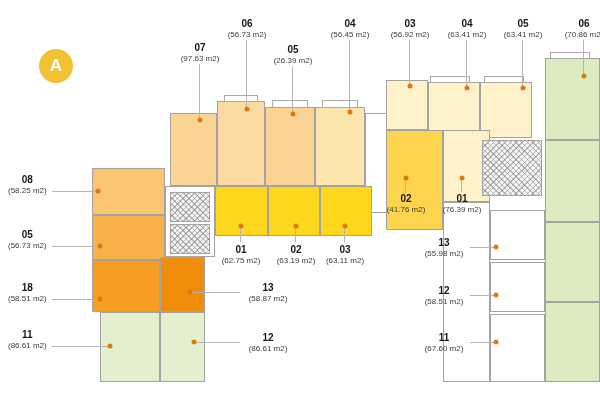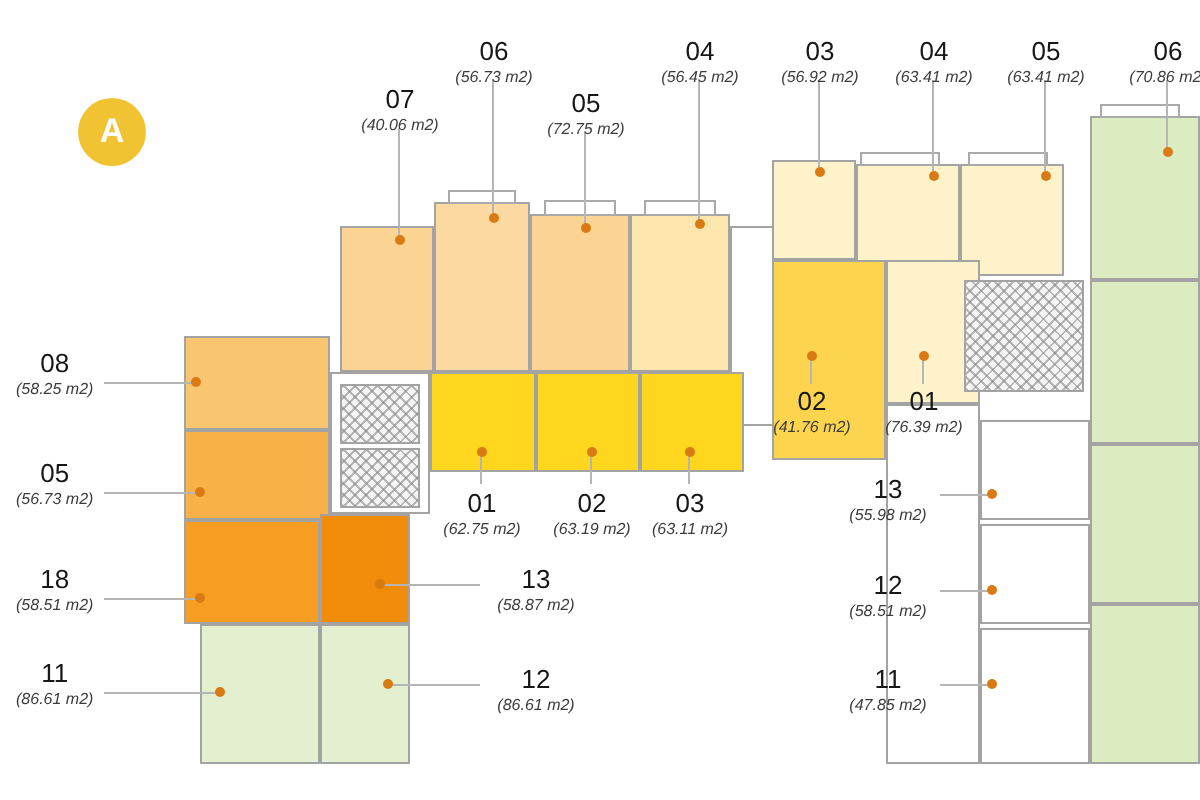--- a/index.html
+++ b/index.html
@@ -8,22 +8,22 @@
   .blk{position:absolute;border:1px solid #a3a3a3;box-sizing:border-box;}
   .hatch{background-image:
       repeating-linear-gradient(45deg, rgba(130,130,130,.55) 0 1px, transparent 1px 4px),
       repeating-linear-gradient(135deg, rgba(130,130,130,.55) 0 1px, transparent 1px 4px);
       background-color:#f4f4f4;}
   .balcony{position:absolute;border:1px solid #aaaaaa;background:#ffffff;box-sizing:border-box;}
   .leader{position:absolute;background:#b5b5b5;}
   .dot{position:absolute;width:5px;height:5px;border-radius:50%;transform:translate(-50%,-50%);}
   .lbl{position:absolute;transform:translateX(-50%);text-align:center;line-height:1.2;white-space:nowrap;}
   .lbl.left{transform:none;text-align:center;}
-  .lbl .num{display:block;font-weight:400;font-size:13px;color:#171717;}
-  .lbl .area{display:block;font-size:8px;color:#3c3c3c;font-style:italic;}
+  .lbl .num{display:block;font-weight:700;font-size:10px;color:#171717;}
+  .lbl .area{display:block;font-size:8px;color:#3c3c3c;}
   .badge{position:absolute;left:39px;top:49px;width:34px;height:34px;border-radius:50%;
          color:#ffffff;font-weight:700;font-size:17px;display:flex;align-items:center;justify-content:center;}
 </style>
 </head>
 <body>
 
 <div id="stage">
 
   <div class="blk" style="left: 165px; top: 186px; width: 50px; height: 71px; background-color: rgb(255, 255, 255);"></div>
   <div class="blk hatch" style="left:170px;top:192px;width:40px;height:30px;"></div>
@@ -131,25 +131,25 @@
   <div class="lbl" style="left:523px;top:18px;">
       <span class="num">05</span>
       <span class="area">(63.41 m2)</span>
     </div>
   <div class="lbl" style="left:584px;top:18px;">
       <span class="num">06</span>
       <span class="area">(70.86 m2)</span>
     </div>
   <div class="lbl" style="left:200px;top:42px;">
       <span class="num">07</span>
-      <span class="area">(40.06 m2)</span>
+      <span class="area">(97.63 m2)</span>
     </div>
   <div class="lbl" style="left:293px;top:44px;">
       <span class="num">05</span>
-      <span class="area">(72.75 m2)</span>
+      <span class="area">(26.39 m2)</span>
     </div>
   <div class="lbl left" style="left:8px;top:174px;">
       <span class="num">08</span>
       <span class="area">(58.25 m2)</span>
     </div>
   <div class="lbl left" style="left:8px;top:229px;">
       <span class="num">05</span>
       <span class="area">(56.73 m2)</span>
     </div>
   <div class="lbl left" style="left:8px;top:282px;">
@@ -191,18 +191,18 @@
   <div class="lbl" style="left:444px;top:237px;">
       <span class="num">13</span>
       <span class="area">(55.98 m2)</span>
     </div>
   <div class="lbl" style="left:444px;top:285px;">
       <span class="num">12</span>
       <span class="area">(58.51 m2)</span>
     </div>
   <div class="lbl" style="left:444px;top:332px;">
       <span class="num">11</span>
-      <span class="area">(47.85 m2)</span>
+      <span class="area">(67.60 m2)</span>
     </div>
 
   <div class="badge" style="background-color: rgb(241, 194, 50);">A</div>
 
 </div>
 
 </body></html>

